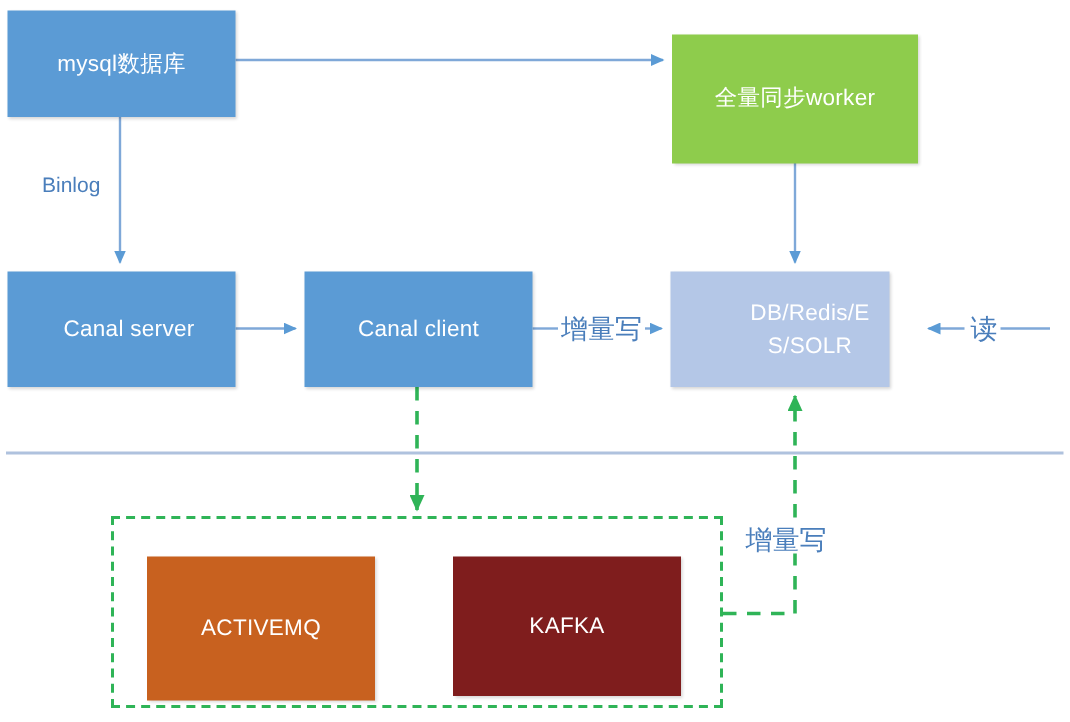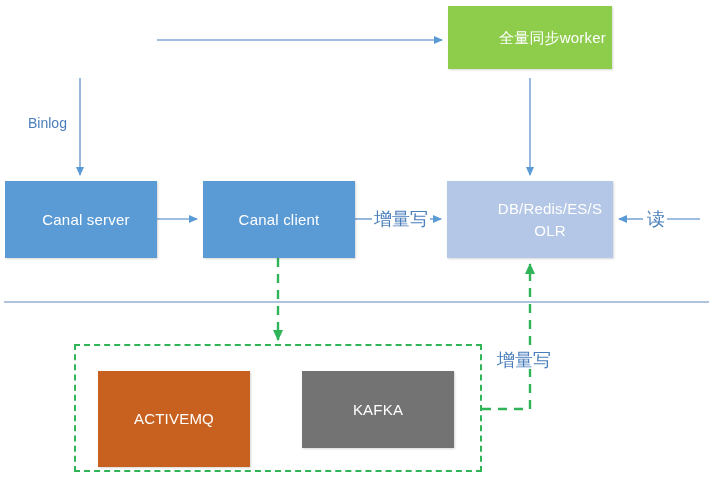--- a/index.html
+++ b/index.html
@@ -73,36 +73,39 @@
 
     <line x1="4" y1="302" x2="709" y2="302" stroke="#AFC2DE" stroke-width="2"></line>
 
     <line x1="278" y1="258" x2="278" y2="340" stroke="#2FB457" stroke-width="2.4" stroke-dasharray="9,7" marker-end="url(#ahG)"></line>
 
     <polyline points="482,409 530,409 530,264" fill="none" stroke="#2FB457" stroke-width="2.4" stroke-dasharray="9,7" marker-end="url(#ahG)"></polyline>
   </svg>
 
   <div class="dashbox" id="mq-group" style="left: 74px; top: 344px; width: 408px; height: 128px;"></div>
 
-  <div class="node" id="n-worker" style="left: 448px; top: 6px; width: 164px; height: 63px; background: rgb(142, 204, 76); justify-content: flex-end;">
+  <div class="node" id="n-mysql" style="left: 5px; top: 7px; width: 152px; height: 71px; background: rgb(91, 155, 213);">
+    <span>mysql数据库</span>
+  </div>
+  <div class="node" id="n-worker" style="left: 448px; top: 23px; width: 164px; height: 86px; background: rgb(142, 204, 76);">
     <span>全量同步worker</span>
   </div>
   <div class="node" id="n-cserver" style="left: 5px; top: 181px; width: 152px; height: 77px; background: rgb(91, 155, 213); padding-left: 10px;">
     <span>Canal server</span>
   </div>
   <div class="node" id="n-cclient" style="left: 203px; top: 181px; width: 152px; height: 77px; background: rgb(91, 155, 213); text-align: center;">
     <span>Canal client</span>
   </div>
-  <div class="node" id="n-storage" style="left: 447px; top: 181px; width: 166px; height: 77px; background: rgb(180, 199, 231); padding-left: 40px;">
+  <div class="node" id="n-storage" style="left: 447px; top: 181px; width: 146px; height: 77px; background: rgb(180, 199, 231); padding-left: 40px;">
     <span style="max-width: 150px; white-space: normal; word-break: break-all;">DB/Redis/ES/SOLR</span>
   </div>
   <div class="node" id="n-amq" style="left: 98px; top: 371px; width: 152px; height: 96px; background: rgb(200, 97, 31);">
     <span>ACTIVEMQ</span>
   </div>
-  <div class="node" id="n-kafka" style="left: 302px; top: 371px; width: 152px; height: 77px; background: #737373;">
+  <div class="node" id="n-kafka" style="left: 302px; top: 371px; width: 152px; height: 93px; background: #7f1d1d;">
     <span>KAFKA</span>
   </div>
 
   <div class="lbl bg" id="l-binlog" style="left: 26px; top: 114px;">Binlog</div>
   <div class="lbl cjk bg" id="l-inc1" style="left: 372px; top: 210px;">增量写</div>
   <div class="lbl cjk bg" id="l-read" style="left: 645px; top: 210px;">读</div>
   <div class="lbl cjk bg" id="l-inc2" style="left: 495px; top: 351px;">增量写</div>
 
 </div>
 

